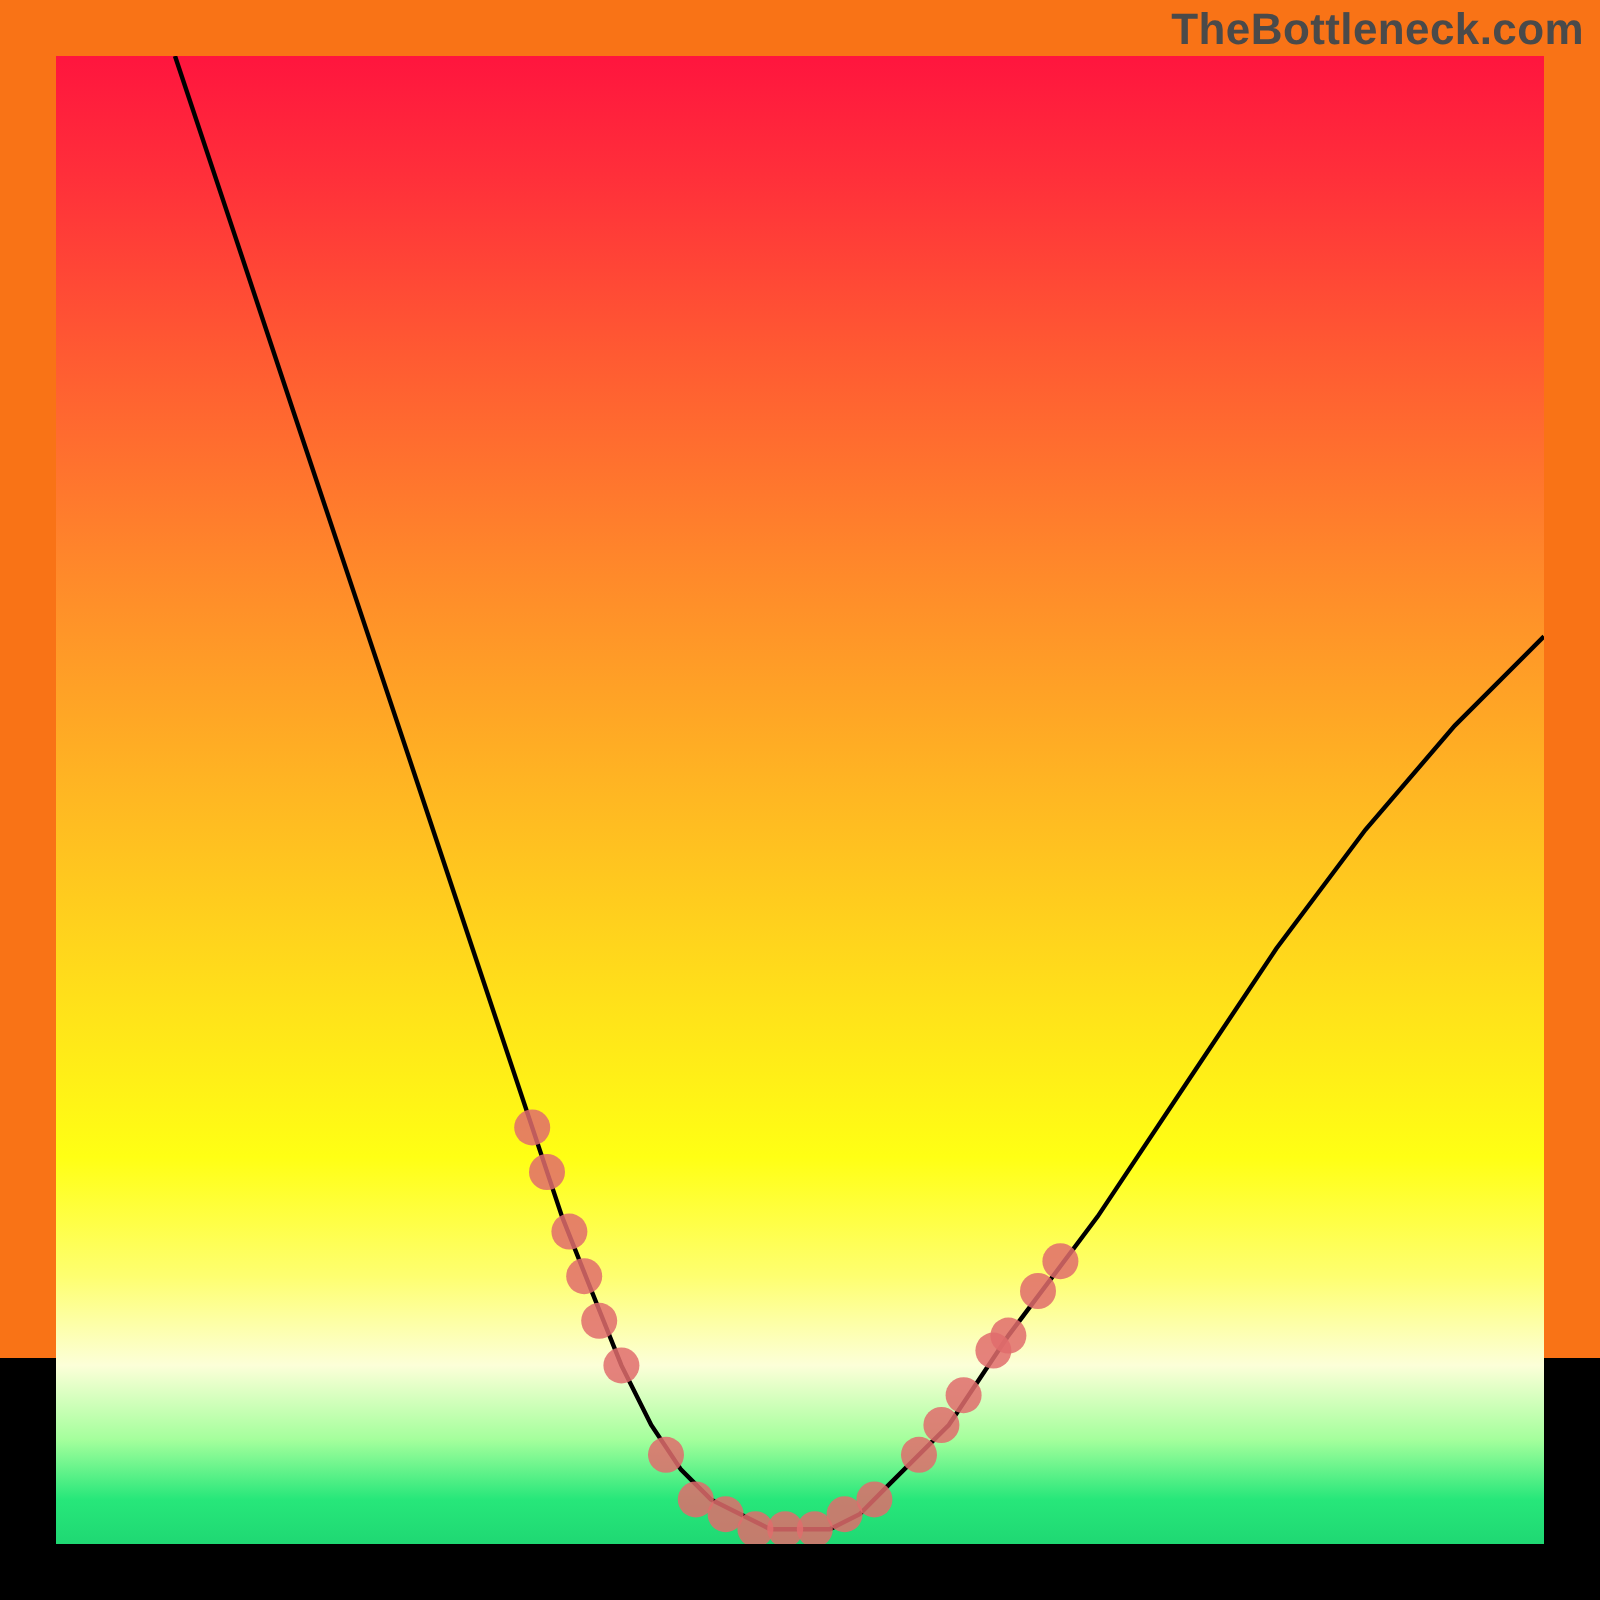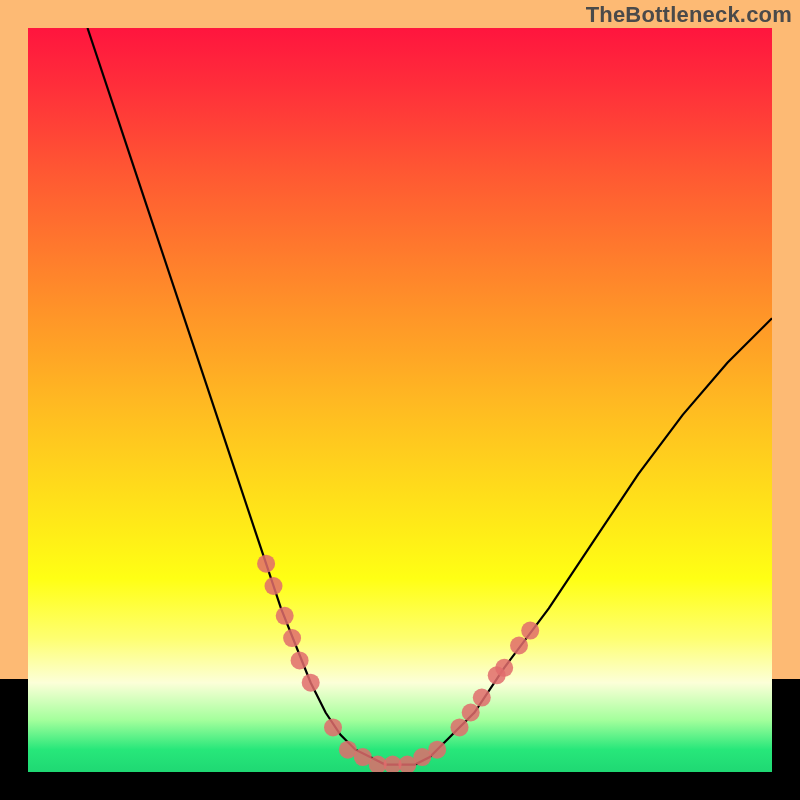--- a/index.html
+++ b/index.html
@@ -9,21 +9,21 @@
     height: 800px;
     overflow: hidden;
     background: #000;
     font-family: Arial, Helvetica, sans-serif;
   }
   .frame {
     position: absolute;
     top: 0; left: 0;
     width: 800px;
     height: 679px;
-    background: #fdba74;
+    background: #f97316;
   }
   .plot {
     position: absolute;
     top: 28px;
     left: 28px;
     width: 744px;
     height: 744px;
     overflow: hidden;
   }
   .gradient {

